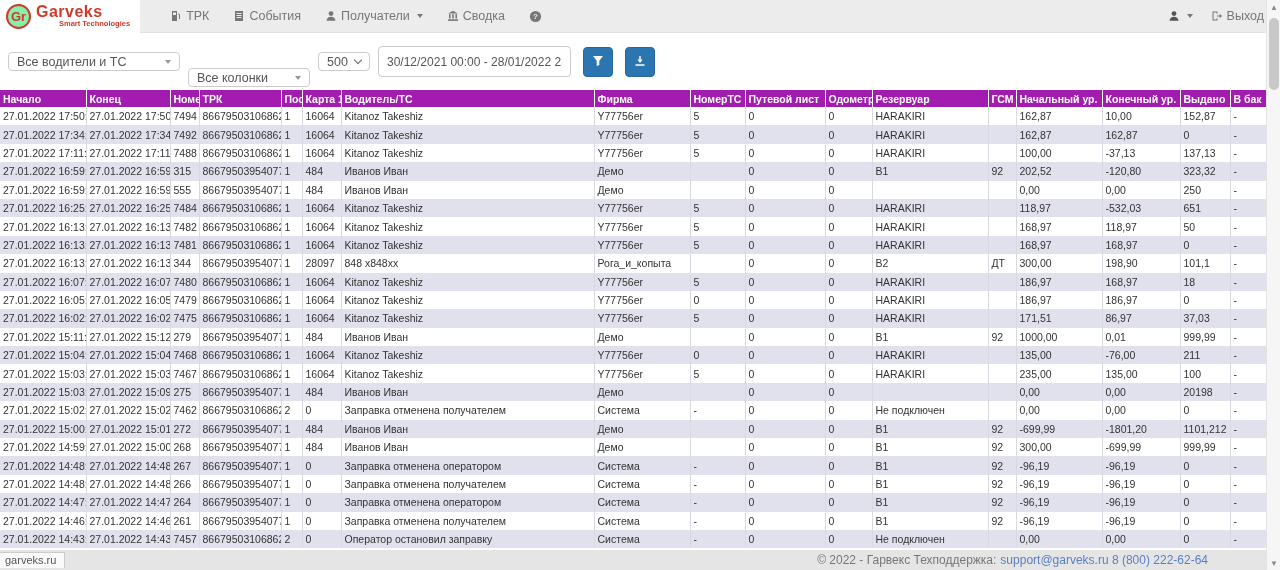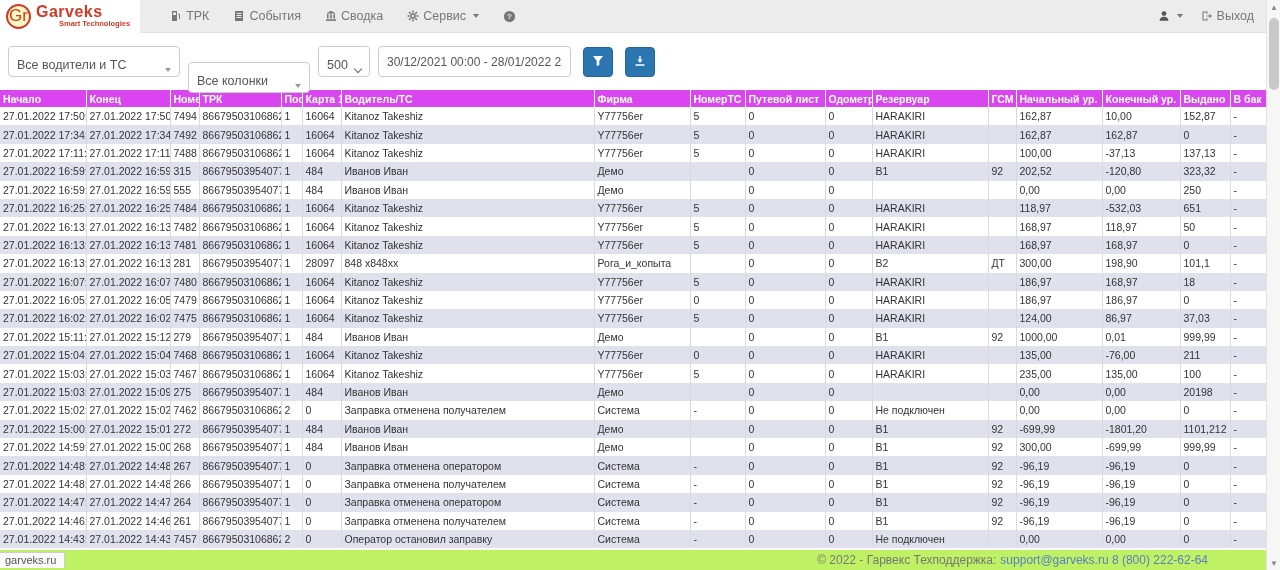--- a/index.html
+++ b/index.html
@@ -6,67 +6,67 @@
   html,body { width:1280px; height:570px; overflow:hidden; background:#fff;
               font-family:"Liberation Sans", sans-serif; }
   .page { position:relative; width:1280px; height:570px; background:#fff; }
 
   
   .navbar { height:33px; background:#ececec; border-bottom:1px solid #e2e2e2;
             display:flex; align-items:center; }
   .brand { display:flex; align-items:center; background:#fff; height:33px;
            padding:2px 10px 2px 6px; cursor:pointer; }
   .brand-circle { width:25px; height:25px; border:2px solid #d03a28; border-radius:50%;
-                  color:#d03a28; font-weight:normal; font-size:17px; display:flex;
-                  align-items:center; justify-content:center; margin-right:5px; background:#fef9c3; }
+                  color:#d03a28; font-weight:bold; font-size:13px; display:flex;
+                  align-items:center; justify-content:center; margin-right:5px; background:#86efac; }
   .brand-name { color:#d03a28; font-weight:bold; font-size:16px; line-height:15px; letter-spacing:.5px; }
   .brand-sub  { color:#d03a28; font-weight:bold; font-size:7.5px;margin-left:23px; }
   .nav-left { display:flex; align-items:center; margin-left:18px; flex:1; }
   .nav-item { display:flex; align-items:center; gap:4px; color:#777; font-size:12.5px;
               padding:0 12px; height:33px; cursor:pointer; text-decoration:none; white-space:nowrap; }
   .nav-item svg { display:block; }
   .caret { display:inline-block; width:0; height:0; border-left:3.5px solid transparent;
            border-right:3.5px solid transparent; border-top:4px solid #777; margin-left:3px; }
-  .nav-right { display:flex; align-items:center; margin-right:26px; gap:18px; }
+  .nav-right { display:flex; align-items:center; margin-right:16px; gap:18px; }
 
   
   .filterbar { height:57px; background:#fff; display:flex; align-items:center; padding-left:8px; gap:8px; }
-  .sel { height:31px; border:1px solid #ccc; border-radius:4px; background:#fff;
-         display:flex; align-items:flex-end; justify-content:space-between;
+  .sel { height:19px; border:1px solid #ccc; border-radius:4px; background:#fff;
+         display:flex; align-items:center; justify-content:space-between;
          padding:4px 8px; font-size:12.5px; color:#555; cursor:pointer; }
   .sel-drivers { width:172px; }
   .sel-firms   { width:122px; }
   .sel-columns { width:122px;margin-top:32px; }
   .sel-limit   { width:52px; }
   .chev { width:6px; height:6px; border-right:1.5px solid #666; border-bottom:1.5px solid #666;
           transform:rotate(45deg); margin-top:-3px; }
   .date-input { width:193px; height:31px; border:1px solid #ccc; border-radius:4px;
                 font-size:12px; color:#555; padding:0 8px; outline:none;
                 font-family:"Liberation Sans", sans-serif; }
   .btn-blue { width:30px; height:30px; background:#2b76b0; border:1px solid #2565a0;
               border-radius:4px; display:flex; align-items:center; justify-content:center;
               cursor:pointer; margin-left:4px; }
   .btn-blue:first-of-type { margin-left:10px; }
 
   
   .log-table { border-collapse:collapse; table-layout:fixed; width:1266px; font-size:10.5px; }
-  .log-table th { background:#d946ef; color:#fff; font-weight:bold; text-align:left;
+  .log-table th { background:#a21caf; color:#fff; font-weight:bold; text-align:left;
                   height:17px; padding:1px 3px; border-right:1px solid rgba(255,255,255,.28);
                   white-space:nowrap; overflow:hidden; }
   .log-table td { height:18.4px; padding:1px 3px; color:#333;
                   border-right:1px solid #d9d9e2; white-space:nowrap; overflow:hidden; }
   .log-table tbody tr:nth-child(even) { background:#e1e1ee; }
   .log-table tbody tr:nth-child(odd)  { background:#fff; }
   .c1{width:86px}.c2{width:84px}.c3{width:29px}.c4{width:82px}.c5{width:21px}
   .c6{width:39px}.c7{width:253px}.c8{width:96px}.c9{width:55px}.c10{width:80px}
   .c11{width:47px}.c12{width:116px}.c13{width:28px}.c14{width:86px}.c15{width:78px}
   .c16{width:50px}.c17{width:44px}
 
   
-  .footer { position:absolute; left:0; bottom:0; width:1266px; height:20px; background:#bef264;
+  .footer { position:absolute; left:0; bottom:0; width:1266px; height:20px; background:#e5e5e5;
             display:flex; align-items:center; justify-content:flex-end; padding-right:58px;
             font-size:12px; color:#777; }
   .footer a { color:#5a7ec6; text-decoration:none; margin-left:4px; }
   .status-tooltip { position:absolute; left:0; bottom:2px; background:#fafafa;
                     border:1px solid #ccc; font-size:11px; color:#555; padding:1px 8px 2px 5px;
                     border-left:none; border-bottom:none; }
 
   
   .scrollbar { position:absolute; top:0; right:0; width:14px; height:570px; background:#f6f6f6;
                border-left:1px solid #e3e3e3; }
@@ -104,38 +104,38 @@
         <span>
             <svg width="12" height="12" viewBox="0 0 12 12" fill="#777">
               <path fill-rule="evenodd" d="M2 1h8v10H2V1zm1.5 2h5v1h-5V3zm0 2h5v1h-5V5zm0 2h5v1h-5V7z"></path>
             </svg>
           </span>
         <span>События</span>
       </a>
       <a class="nav-item">
         <span>
             <svg width="12" height="12" viewBox="0 0 12 12" fill="#777">
+              <circle cx="6" cy="3.6" r="2.4"></circle>
+              <path d="M1.5 10.8c.3-2.6 2.1-4 4.5-4s4.2 1.4 4.5 4h-9z"></path>
+            </svg>
+          </span>
+        <span>Получатели</span>
+        <span class="caret"></span>
+      </a>
+      <a class="nav-item">
+        <span>
+            <svg width="12" height="12" viewBox="0 0 12 12" fill="#777">
               <path d="M6 .8 11 3.4H1z"></path>
               <rect x="2" y="4.2" width="1.6" height="4.3"></rect>
               <rect x="5.2" y="4.2" width="1.6" height="4.3"></rect>
               <rect x="8.4" y="4.2" width="1.6" height="4.3"></rect>
               <rect x="1" y="9.3" width="10" height="1.6"></rect>
             </svg>
           </span>
         <span>Сводка</span>
-      </a>
-      <a class="nav-item">
-        <span>
-            <svg width="12" height="12" viewBox="0 0 12 12">
-              <circle cx="6" cy="6" r="2" fill="none" stroke="#777" stroke-width="1.6"></circle>
-              <path d="M6 .5v2.2M6 9.3v2.2M.5 6h2.2M9.3 6h2.2M2.1 2.1l1.6 1.6M8.3 8.3l1.6 1.6M9.9 2.1 8.3 3.7M3.7 8.3 2.1 9.9" stroke="#777" stroke-width="1.5"></path>
-            </svg>
-          </span>
-        <span>Сервис</span>
-        <span class="caret"></span>
       </a>
       <a class="nav-item">
         <span>
             <svg width="13" height="13" viewBox="0 0 13 13">
               <circle cx="6.5" cy="6.5" r="5.6" fill="#777"></circle>
               <text x="6.5" y="9.3" text-anchor="middle" font-size="8" font-weight="bold" fill="#ececec" font-family="Liberation Sans, sans-serif">?</text>
             </svg>
           </span>
       </a>
     </nav>
@@ -360,21 +360,21 @@
           <td class="c12">HARAKIRI</td>
           <td class="c13"></td>
           <td class="c14">168,97</td>
           <td class="c15">168,97</td>
           <td class="c16">0</td>
           <td class="c17">-</td>
         </tr>
         <tr>
           <td class="c1">27.01.2022 16:13:04</td>
           <td class="c2">27.01.2022 16:13:11</td>
-          <td class="c3">281</td>
+          <td class="c3">344</td>
           <td class="c4">866795039540776</td>
           <td class="c5">1</td>
           <td class="c6">28097</td>
           <td class="c7">848 x848xx</td>
           <td class="c8">Рога_и_копыта</td>
           <td class="c9"></td>
           <td class="c10">0</td>
           <td class="c11">0</td>
           <td class="c12">B2</td>
           <td class="c13">ДТ</td>
@@ -428,21 +428,21 @@
           <td class="c4">866795031068628</td>
           <td class="c5">1</td>
           <td class="c6">16064</td>
           <td class="c7">Kitanoz Takeshiz</td>
           <td class="c8">Y77756er</td>
           <td class="c9">5</td>
           <td class="c10">0</td>
           <td class="c11">0</td>
           <td class="c12">HARAKIRI</td>
           <td class="c13"></td>
-          <td class="c14">124,00</td>
+          <td class="c14">171,51</td>
           <td class="c15">86,97</td>
           <td class="c16">37,03</td>
           <td class="c17">-</td>
         </tr>
         <tr>
           <td class="c1">27.01.2022 15:11:31</td>
           <td class="c2">27.01.2022 15:12:04</td>
           <td class="c3">279</td>
           <td class="c4">866795039540776</td>
           <td class="c5">1</td>

